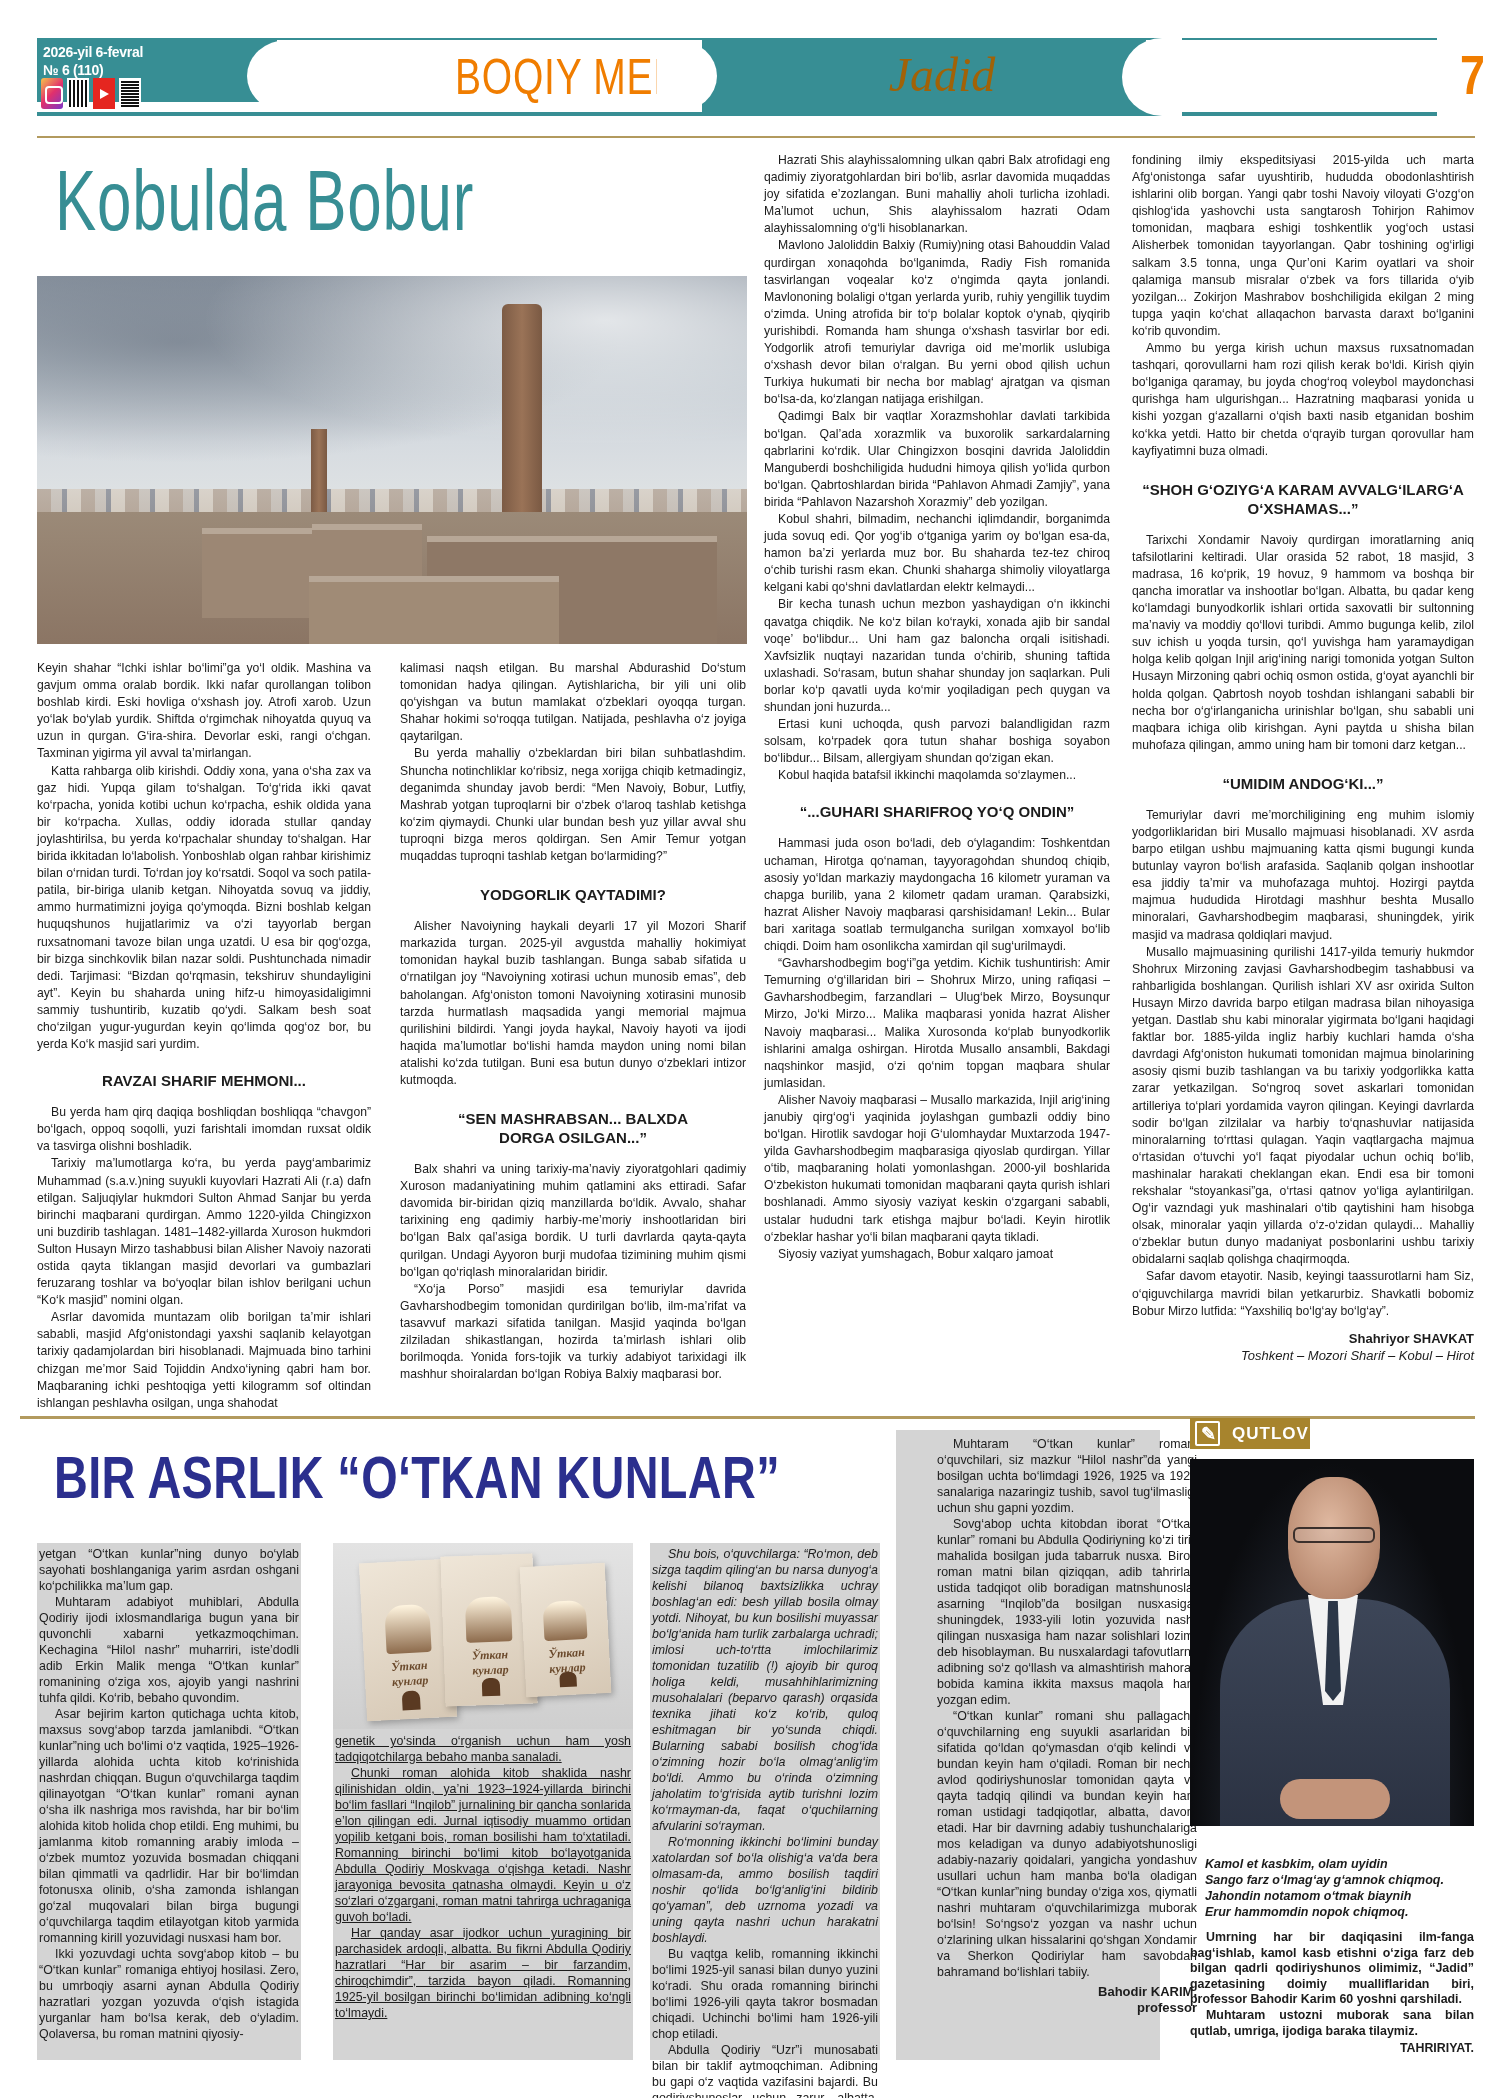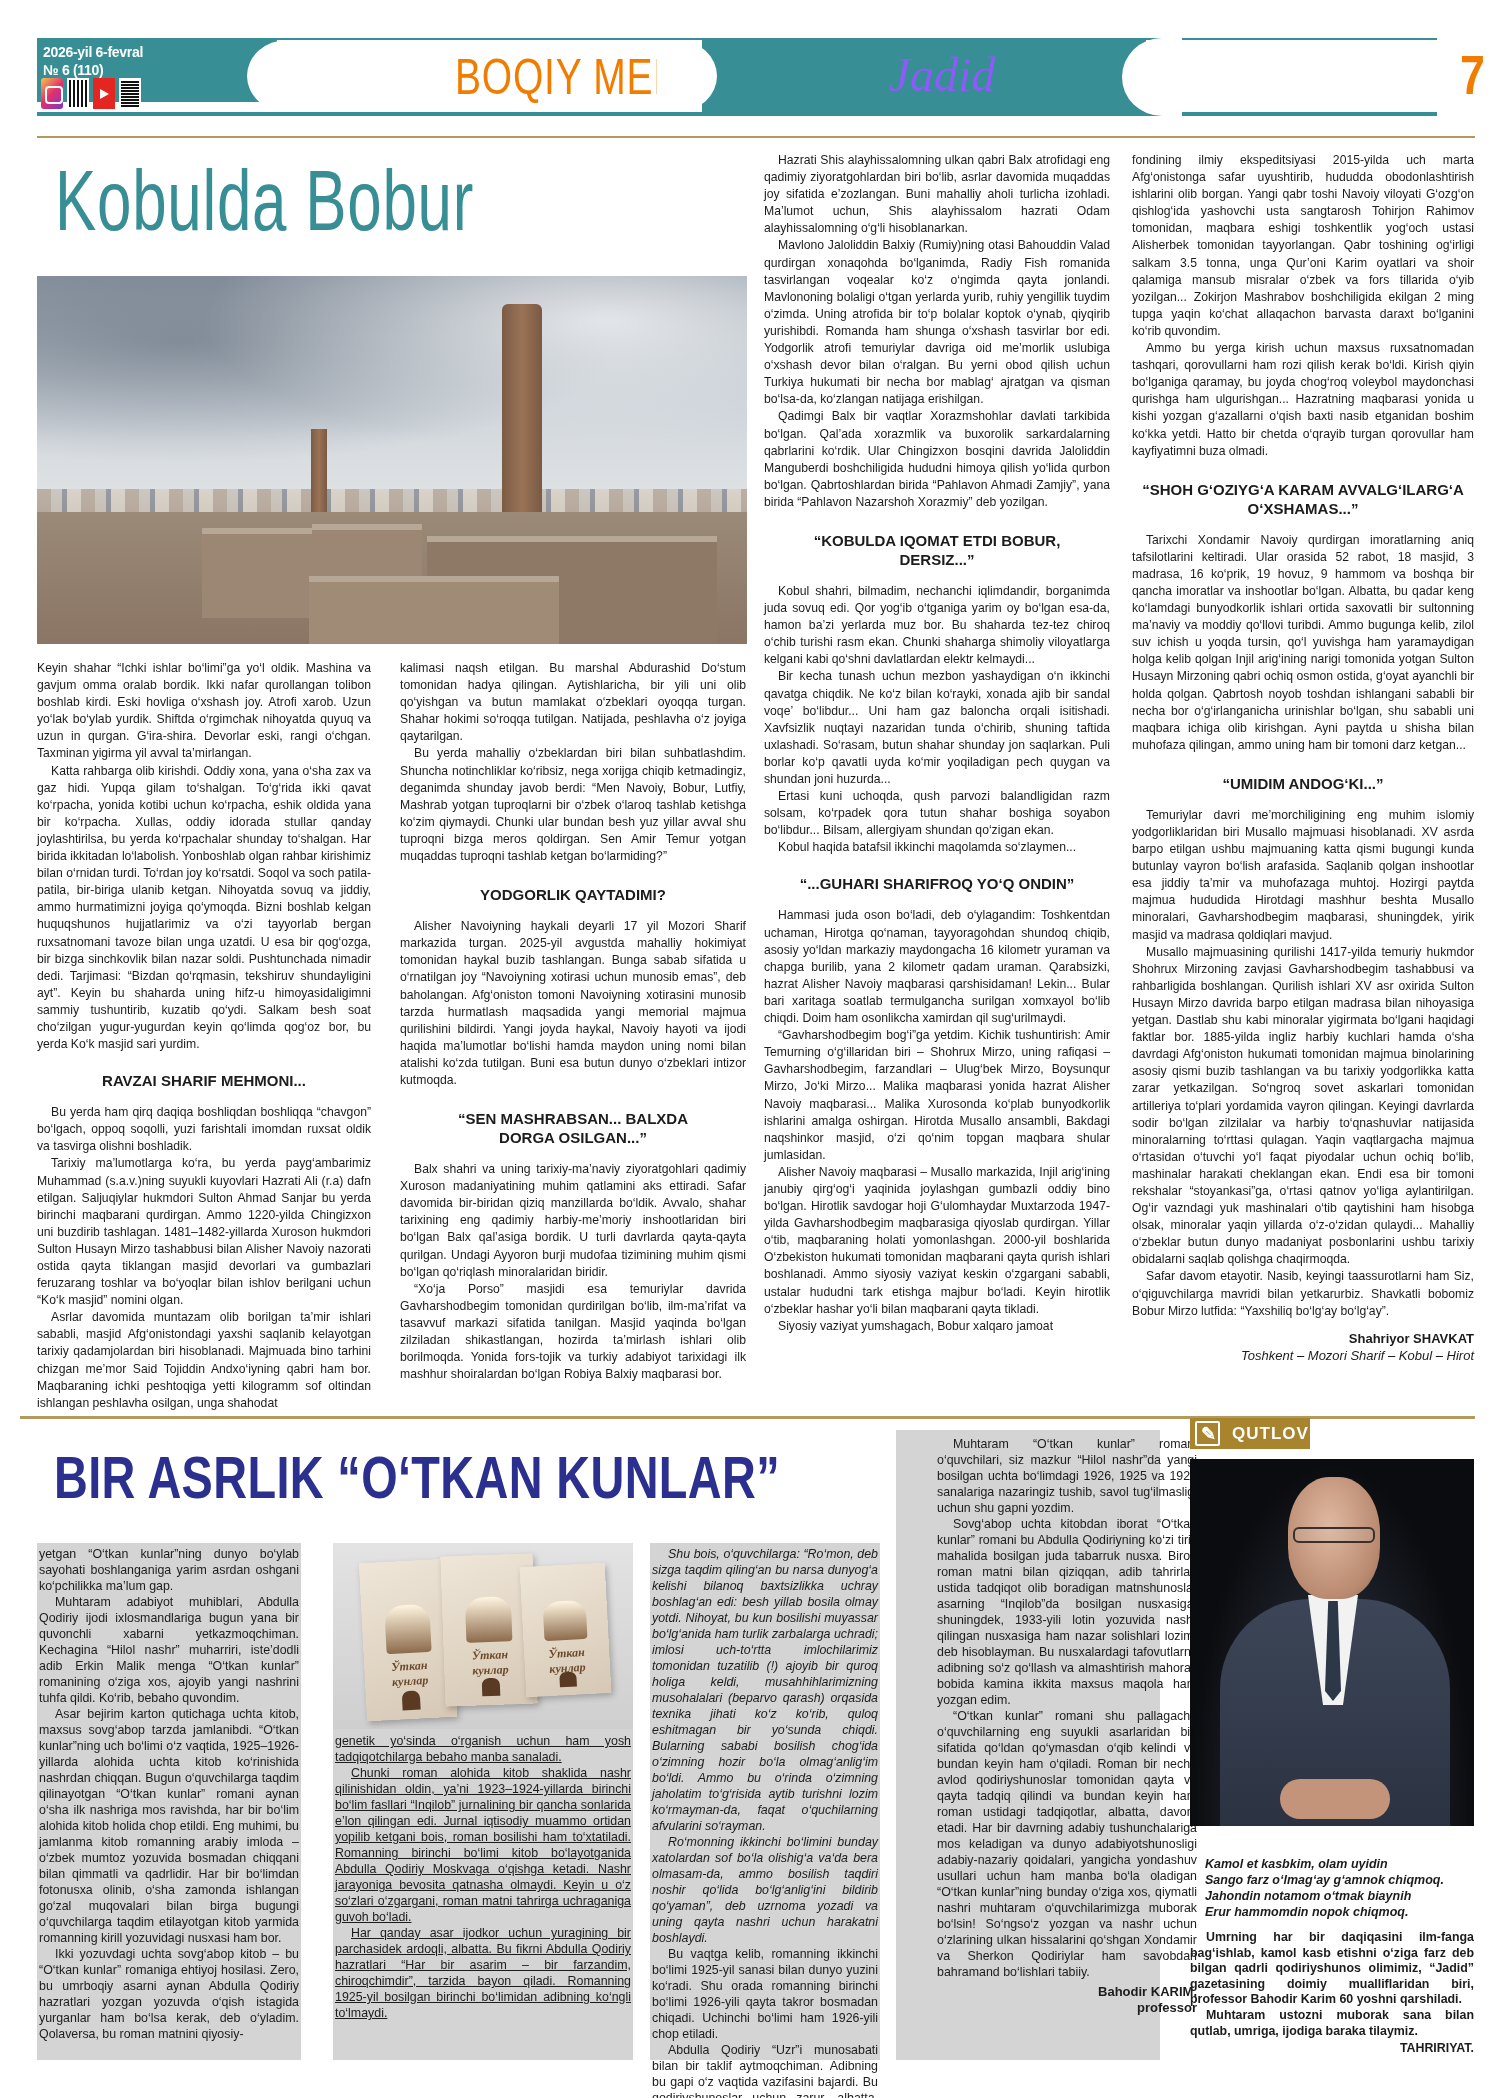--- a/index.html
+++ b/index.html
@@ -19,21 +19,21 @@
   .mh-icons { position: absolute; left: 4px; top: 40px; display: flex; gap: 4px; }
   .ic-insta { width: 22px; height: 31px; background: linear-gradient(135deg,#f7c34b,#e1306c 50%,#7b36c9); border-radius: 3px; position: relative; }
   .ic-insta::after { content:""; position:absolute; left:4px; top:8px; width:14px; height:14px; border:2px solid #fff; border-radius:4px; }
   .ic-qr { width: 22px; height: 31px; background:
       repeating-linear-gradient(90deg,#111 0 2px,#fff 2px 4px),
       #fff; border: 2px solid #fff; }
   .ic-qr.b { background: repeating-linear-gradient(0deg,#111 0 2px,#fff 2px 3px), #fff; }
   .ic-yt { width: 22px; height: 31px; background: #e52620; position: relative; }
   .ic-yt::after { content:""; position:absolute; left:7px; top:11px; border-left:9px solid #fff; border-top:5px solid transparent; border-bottom:5px solid transparent; }
   .mh-title { position: absolute; left: 418px; top: 4px; color: #f07d00; font: 50px "Liberation Sans Narrow","Liberation Sans", sans-serif; transform: scaleX(0.78); transform-origin: left; letter-spacing: 1px; line-height: 70px; }
-  .mh-logo { position: absolute; left: 780px; top: 0px; width: 250px; color: #8b5cf6; font: italic 48px "Liberation Serif", serif; line-height: 74px; text-align: center; }
+  .mh-logo { position: absolute; left: 780px; top: 0px; width: 250px; color: #a16207; font: italic 48px "Liberation Serif", serif; line-height: 74px; text-align: center; }
   .mh-page { position: absolute; left: 1420px; top: 4px; color: #f07d00; font: bold 56px "Liberation Sans", sans-serif; transform: scaleX(0.8); line-height: 66px; }
   .rule-gold { position: absolute; height: 2px; background: #b29a5e; }
 
   
   .headline { position: absolute; left: 55px; top: 150px; color: #378e94; font: 86px "Liberation Sans", sans-serif; transform: scaleX(0.72); transform-origin: left; letter-spacing: 1px; line-height: 100px; }
   .photo1 { position: absolute; left: 37px; top: 276px; width: 710px; height: 368px; overflow: hidden;
     background: linear-gradient(180deg,#8e98a4 0%,#b7c0c8 25%,#d6dbe0 45%,#dde1e3 58%,#b9b3a8 64%,#a38c76 70%,#8d7660 100%); }
   .photo1 .sky-l { position:absolute; left:0; top:0; width:100%; height:60%; background: radial-gradient(ellipse at 80% 20%, rgba(255,255,255,.7), transparent 50%), radial-gradient(ellipse at 20% 30%, rgba(90,100,115,.5), transparent 55%); }
   .photo1 .city { position:absolute; left:0; top:58%; width:100%; height:7%; background: repeating-linear-gradient(90deg,#b6a79a 0 14px,#c9c2bb 14px 25px,#8c8f98 25px 30px,#d8d0c6 30px 44px); opacity:.85; }
   .photo1 .ground { position:absolute; left:0; top:64%; width:100%; height:36%; background: linear-gradient(180deg,#9b8a78,#8b7564); }
@@ -135,21 +135,20 @@
     <p>Alisher Navoiyning haykali deyarli 17 yil Mozori Sharif markazida turgan. 2025-yil avgustda mahalliy hokimiyat tomonidan haykal buzib tashlangan. Bunga sabab sifatida u o‘rnatilgan joy “Navoiyning xotirasi uchun munosib emas”, deb baholangan. Afg‘oniston tomoni Navoiyning xotirasini munosib tarzda hurmatlash maqsadida yangi memorial majmua qurilishini bildirdi. Yangi joyda haykal, Navoiy hayoti va ijodi haqida ma’lumotlar bo‘lishi hamda maydon uning nomi bilan atalishi ko‘zda tutilgan. Buni esa butun dunyo o‘zbeklari intizor kutmoqda.</p>
     <h3 style="margin-top:20px; padding:0 50px;">“SEN MASHRABSAN... BALXDA DORGA OSILGAN...”</h3>
     <p>Balx shahri va uning tarixiy-ma’naviy ziyoratgohlari qadimiy Xuroson madaniyatining muhim qatlamini aks ettiradi. Safar davomida bir-biridan qiziq manzillarda bo‘ldik. Avvalo, shahar tarixining eng qadimiy harbiy-me’moriy inshootlaridan biri bo‘lgan Balx qal’asiga bordik. U turli davrlarda qayta-qayta qurilgan. Undagi Ayyoron burji mudofaa tizimining muhim qismi bo‘lgan qo‘riqlash minoralaridan biridir.</p>
     <p>“Xo‘ja Porso” masjidi esa temuriylar davrida Gavharshodbegim tomonidan qurdirilgan bo‘lib, ilm-ma’rifat va tasavvuf markazi sifatida tanilgan. Masjid yaqinda bo‘lgan zilziladan shikastlangan, hozirda ta’mirlash ishlari olib borilmoqda. Yonida fors-tojik va turkiy adabiyot tarixidagi ilk mashhur shoiralardan bo‘lgan Robiya Balxiy maqbarasi bor.</p>
   </div>
 
   <div class="col" style="left:764px; top:152px; width:346px;">
     <p>Hazrati Shis alayhissalomning ulkan qabri Balx atrofidagi eng qadimiy ziyoratgohlardan biri bo‘lib, asrlar davomida muqaddas joy sifatida e’zozlangan. Buni mahalliy aholi turlicha izohladi. Ma’lumot uchun, Shis alayhissalom hazrati Odam alayhissalomning o‘g‘li hisoblanarkan.</p>
     <p>Mavlono Jaloliddin Balxiy (Rumiy)ning otasi Bahouddin Valad qurdirgan xonaqohda bo‘lganimda, Radiy Fish romanida tasvirlangan voqealar ko‘z o‘ngimda qayta jonlandi. Mavlononing bolaligi o‘tgan yerlarda yurib, ruhiy yengillik tuydim o‘zimda. Uning atrofida bir to‘p bolalar koptok o‘ynab, qiyqirib yurishibdi. Romanda ham shunga o‘xshash tasvirlar bor edi. Yodgorlik atrofi temuriylar davriga oid me’morlik uslubiga o‘xshash devor bilan o‘ralgan. Bu yerni obod qilish uchun Turkiya hukumati bir necha bor mablag‘ ajratgan va qisman bo‘lsa-da, ko‘zlangan natijaga erishilgan.</p>
     <p>Qadimgi Balx bir vaqtlar Xorazmshohlar davlati tarkibida bo‘lgan. Qal’ada xorazmlik va buxorolik sarkardalarning qabrlarini ko‘rdik. Ular Chingizxon bosqini davrida Jaloliddin Manguberdi boshchiligida hududni himoya qilish yo‘lida qurbon bo‘lgan. Qabrtoshlardan birida “Pahlavon Ahmadi Zamjiy”, yana birida “Pahlavon Nazarshoh Xorazmiy” deb yozilgan.</p>
-    <h3 style="margin-top:20px; padding:0 40px;">“KOBULDA IQOMAT ETDI BOBUR, DERSIZ...”</h3>
     <p>Kobul shahri, bilmadim, nechanchi iqlimdandir, borganimda juda sovuq edi. Qor yog‘ib o‘tganiga yarim oy bo‘lgan esa-da, hamon ba’zi yerlarda muz bor. Bu shaharda tez-tez chiroq o‘chib turishi rasm ekan. Chunki shaharga shimoliy viloyatlarga kelgani kabi qo‘shni davlatlardan elektr kelmaydi...</p>
     <p>Bir kecha tunash uchun mezbon yashaydigan o‘n ikkinchi qavatga chiqdik. Ne ko‘z bilan ko‘rayki, xonada ajib bir sandal voqe’ bo‘libdur... Uni ham gaz baloncha orqali isitishadi. Xavfsizlik nuqtayi nazaridan tunda o‘chirib, shuning taftida uxlashadi. So‘rasam, butun shahar shunday jon saqlarkan. Puli borlar ko‘p qavatli uyda ko‘mir yoqiladigan pech quygan va shundan joni huzurda...</p>
     <p>Ertasi kuni uchoqda, qush parvozi balandligidan razm solsam, ko‘rpadek qora tutun shahar boshiga soyabon bo‘libdur... Bilsam, allergiyam shundan qo‘zigan ekan.</p>
     <p>Kobul haqida batafsil ikkinchi maqolamda so‘zlaymen...</p>
     <h3 style="margin-top:18px;">“...GUHARI SHARIFROQ YO‘Q ONDIN”</h3>
     <p>Hammasi juda oson bo‘ladi, deb o‘ylagandim: Toshkentdan uchaman, Hirotga qo‘naman, tayyoragohdan shundoq chiqib, asosiy yo‘ldan markaziy maydongacha 16 kilometr yuraman va chapga burilib, yana 2 kilometr qadam uraman. Qarabsizki, hazrat Alisher Navoiy maqbarasi qarshisidaman! Lekin... Bular bari xaritaga soatlab termulgancha surilgan xomxayol bo‘lib chiqdi. Doim ham osonlikcha xamirdan qil sug‘urilmaydi.</p>
     <p>“Gavharshodbegim bog‘i”ga yetdim. Kichik tushuntirish: Amir Temurning o‘g‘illaridan biri – Shohrux Mirzo, uning rafiqasi – Gavharshodbegim, farzandlari – Ulug‘bek Mirzo, Boysunqur Mirzo, Jo‘ki Mirzo... Malika maqbarasi yonida hazrat Alisher Navoiy maqbarasi... Malika Xurosonda ko‘plab bunyodkorlik ishlarini amalga oshirgan. Hirotda Musallo ansambli, Bakdagi naqshinkor masjid, o‘zi qo‘nim topgan maqbara shular jumlasidan.</p>
     <p>Alisher Navoiy maqbarasi – Musallo markazida, Injil arig‘ining janubiy qirg‘og‘i yaqinida joylashgan gumbazli oddiy bino bo‘lgan. Hirotlik savdogar hoji G‘ulomhaydar Muxtarzoda 1947-yilda Gavharshodbegim maqbarasiga qiyoslab qurdirgan. Yillar o‘tib, maqbaraning holati yomonlashgan. 2000-yil boshlarida O‘zbekiston hukumati tomonidan maqbarani qayta qurish ishlari boshlanadi. Ammo siyosiy vaziyat keskin o‘zgargani sababli, ustalar hududni tark etishga majbur bo‘ladi. Keyin hirotlik o‘zbeklar hashar yo‘li bilan maqbarani qayta tikladi.</p>
     <p>Siyosiy vaziyat yumshagach, Bobur xalqaro jamoat</p>
   </div>

